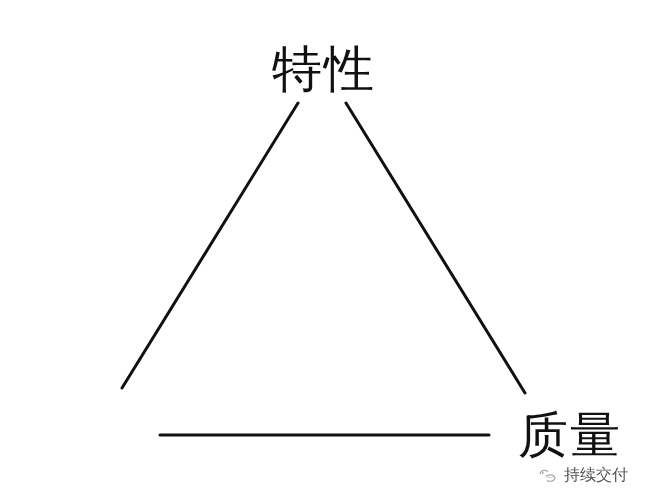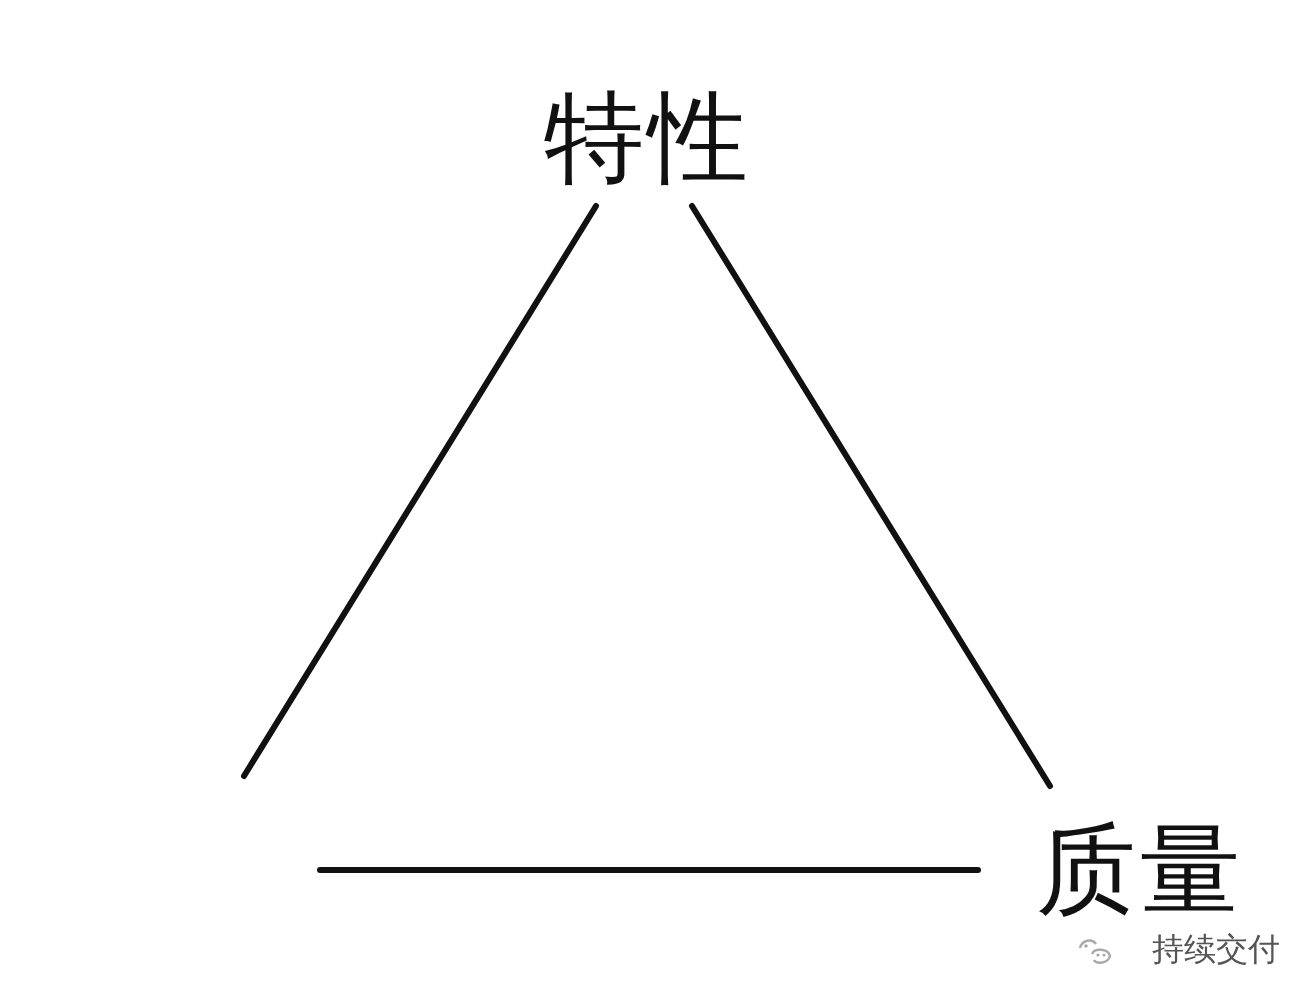--- a/index.html
+++ b/index.html
@@ -2,21 +2,21 @@
 <html><head>
 <meta charset="utf-8">
 <style>
   html, body { margin: 0; padding: 0; background: #ffffff; }
   .canvas { position: relative; width: 656px; height: 502px; background: #ffffff; overflow: hidden; }
   .edges { position: absolute; left: 0; top: 0; }
   .node { position: absolute; font-family: "DejaVu Serif", "Liberation Serif", serif; font-size: 50px; color: #111111; line-height: 1; letter-spacing: 2px; }
   .node-top { left: 272px; top: 44px; }
   .node-left { left: 40px; top: 408px; }
   .node-right { left: 494px; top: 410px; margin-left: 24px; }
-  .watermark { position: absolute; left: 538px; top: 465px; display: flex; align-items: center; gap: 18px; font-family: "DejaVu Sans", sans-serif; font-size: 16px; color: #555555; }
+  .watermark { position: absolute; left: 538px; top: 465px; display: flex; align-items: center; gap: 6px; font-family: "DejaVu Sans", sans-serif; font-size: 16px; color: #555555; }
   .wm-icon { width: 20px; height: 16px; }
 </style>
 </head>
 <body>
 
 <div class="canvas">
   <svg class="edges" width="656" height="502">
     <line x1="298" y1="103" x2="122" y2="388" stroke="#111" stroke-width="3" stroke-linecap="round"></line>
     <line x1="346" y1="103" x2="525" y2="393" stroke="#111" stroke-width="3" stroke-linecap="round"></line>
     <line x1="160" y1="435" x2="489" y2="435" stroke="#111" stroke-width="3" stroke-linecap="round"></line>

